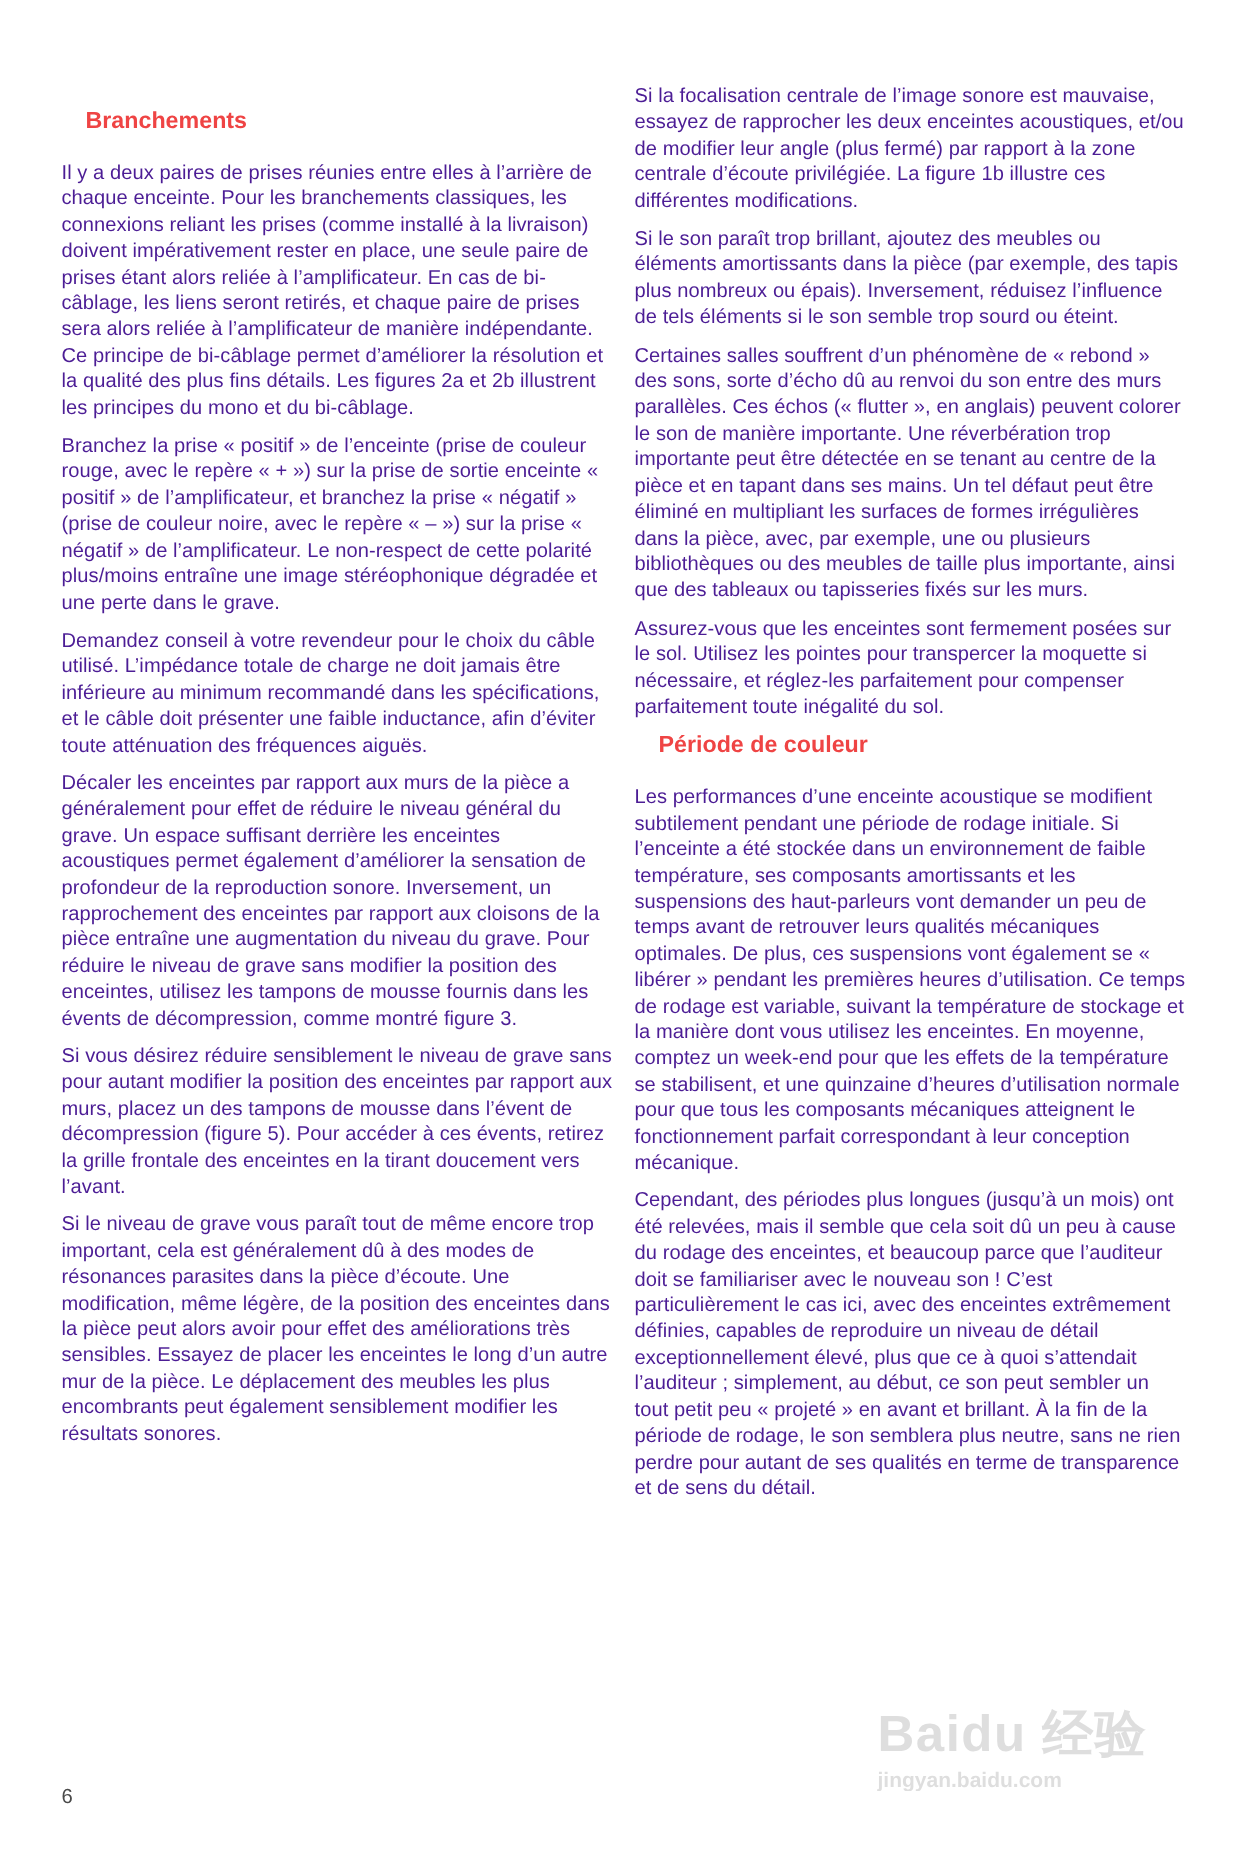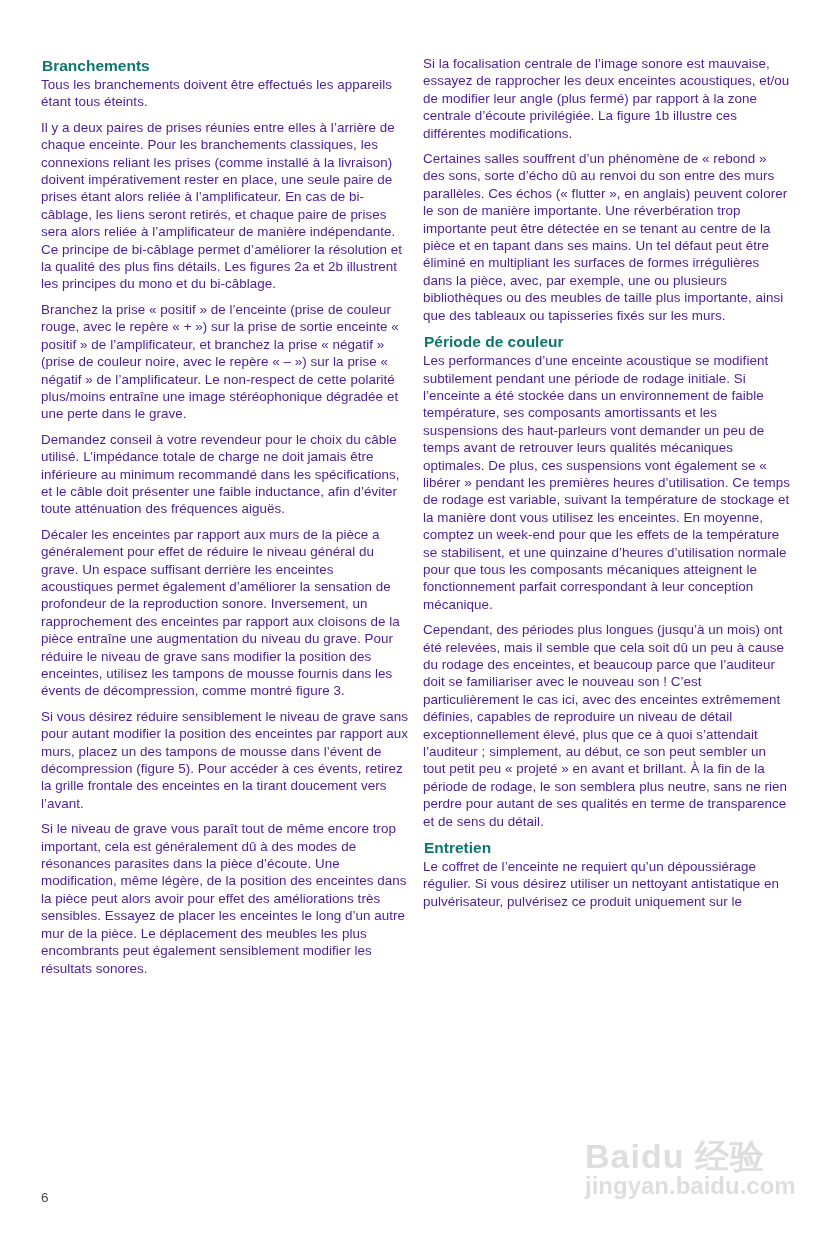--- a/index.html
+++ b/index.html
@@ -21,25 +21,25 @@
       width: 827px; height: 1240px;
     }
     .col {
       position: absolute;
       top: 55px;
       width: 368px;
     }
     .col-left { left: 41px; }
     .col-right { left: 423px; }
     h2 {
-      margin: 1px;
+      margin: 16px;
       font-size: 15.5px;
       line-height: 19px;
       font-weight: bold;
-      color: #0f766e;
+      color: #ef4444;
     }
     p {
       margin: 0 0 8px 0;
       font-size: 13.4px;
       line-height: 17.4px;
       color: #4c1d95;
       letter-spacing: 0.05px;
     }
     .section { margin-bottom: 0; }
     .col-right .section h2 { margin-top: 0; }
@@ -61,58 +61,55 @@
       color: #8a8a8a;
       text-align: left;
     }
     .watermark .wm-brand {
       font-size: 34px;
       font-weight: bold;
       line-height: 36px;
       letter-spacing: 1px;
     }
     .watermark .wm-url {
-      font-size: 24px;
+      font-size: 14px;
       font-weight: bold;
       line-height: 24px;
     }
   </style>
 </head>
 <body>
 
 <div class="page">
 
   <div class="col col-left">
     <div class="section">
       <h2>Branchements</h2>
-      <p>Tous les branchements doivent être effectués les appareils étant tous éteints.</p>
       <p>Il y a deux paires de prises réunies entre elles à l’arrière de chaque enceinte. Pour les branchements classiques, les connexions reliant les prises (comme installé à la livraison) doivent impérativement rester en place, une seule paire de prises étant alors reliée à l’amplificateur. En cas de bi-câblage, les liens seront retirés, et chaque paire de prises sera alors reliée à l’amplificateur de manière indépendante. Ce principe de bi-câblage permet d’améliorer la résolution et la qualité des plus fins détails. Les figures 2a et 2b illustrent les principes du mono et du bi-câblage.</p>
       <p>Branchez la prise « positif » de l’enceinte (prise de couleur rouge, avec le repère « + ») sur la prise de sortie enceinte « positif » de l’amplificateur, et branchez la prise « négatif » (prise de couleur noire, avec le repère « – ») sur la prise « négatif » de l’amplificateur. Le non-respect de cette polarité plus/moins entraîne une image stéréophonique dégradée et une perte dans le grave.</p>
       <p>Demandez conseil à votre revendeur pour le choix du câble utilisé. L’impédance totale de charge ne doit jamais être inférieure au minimum recommandé dans les spécifications, et le câble doit présenter une faible inductance, afin d’éviter toute atténuation des fréquences aiguës.</p>
     </div>
     <div class="section">
       <p>Décaler les enceintes par rapport aux murs de la pièce a généralement pour effet de réduire le niveau général du grave. Un espace suffisant derrière les enceintes acoustiques permet également d’améliorer la sensation de profondeur de la reproduction sonore. Inversement, un rapprochement des enceintes par rapport aux cloisons de la pièce entraîne une augmentation du niveau du grave. Pour réduire le niveau de grave sans modifier la position des enceintes, utilisez les tampons de mousse fournis dans les évents de décompression, comme montré figure 3.</p>
       <p>Si vous désirez réduire sensiblement le niveau de grave sans pour autant modifier la position des enceintes par rapport aux murs, placez un des tampons de mousse dans l’évent de décompression (figure 5). Pour accéder à ces évents, retirez la grille frontale des enceintes en la tirant doucement vers l’avant.</p>
       <p>Si le niveau de grave vous paraît tout de même encore trop important, cela est généralement dû à des modes de résonances parasites dans la pièce d’écoute. Une modification, même légère, de la position des enceintes dans la pièce peut alors avoir pour effet des améliorations très sensibles. Essayez de placer les enceintes le long d’un autre mur de la pièce. Le déplacement des meubles les plus encombrants peut également sensiblement modifier les résultats sonores.</p>
     </div>
   </div>
 
   <div class="col col-right">
     <div class="section">
       <p>Si la focalisation centrale de l’image sonore est mauvaise, essayez de rapprocher les deux enceintes acoustiques, et/ou de modifier leur angle (plus fermé) par rapport à la zone centrale d’écoute privilégiée. La figure 1b illustre ces différentes modifications.</p>
+      <p>Si le son paraît trop brillant, ajoutez des meubles ou éléments amortissants dans la pièce (par exemple, des tapis plus nombreux ou épais). Inversement, réduisez l’influence de tels éléments si le son semble trop sourd ou éteint.</p>
       <p>Certaines salles souffrent d’un phénomène de « rebond » des sons, sorte d’écho dû au renvoi du son entre des murs parallèles. Ces échos (« flutter », en anglais) peuvent colorer le son de manière importante. Une réverbération trop importante peut être détectée en se tenant au centre de la pièce et en tapant dans ses mains. Un tel défaut peut être éliminé en multipliant les surfaces de formes irrégulières dans la pièce, avec, par exemple, une ou plusieurs bibliothèques ou des meubles de taille plus importante, ainsi que des tableaux ou tapisseries fixés sur les murs.</p>
+      <p>Assurez-vous que les enceintes sont fermement posées sur le sol. Utilisez les pointes pour transpercer la moquette si nécessaire, et réglez-les parfaitement pour compenser parfaitement toute inégalité du sol.</p>
     </div>
     <div class="section">
       <h2>Période de couleur</h2>
       <p>Les performances d’une enceinte acoustique se modifient subtilement pendant une période de rodage initiale. Si l’enceinte a été stockée dans un environnement de faible température, ses composants amortissants et les suspensions des haut-parleurs vont demander un peu de temps avant de retrouver leurs qualités mécaniques optimales. De plus, ces suspensions vont également se « libérer » pendant les premières heures d’utilisation. Ce temps de rodage est variable, suivant la température de stockage et la manière dont vous utilisez les enceintes. En moyenne, comptez un week-end pour que les effets de la température se stabilisent, et une quinzaine d’heures d’utilisation normale pour que tous les composants mécaniques atteignent le fonctionnement parfait correspondant à leur conception mécanique.</p>
       <p>Cependant, des périodes plus longues (jusqu’à un mois) ont été relevées, mais il semble que cela soit dû un peu à cause du rodage des enceintes, et beaucoup parce que l’auditeur doit se familiariser avec le nouveau son ! C’est particulièrement le cas ici, avec des enceintes extrêmement définies, capables de reproduire un niveau de détail exceptionnellement élevé, plus que ce à quoi s’attendait l’auditeur ; simplement, au début, ce son peut sembler un tout petit peu « projeté » en avant et brillant. À la fin de la période de rodage, le son semblera plus neutre, sans ne rien perdre pour autant de ses qualités en terme de transparence et de sens du détail.</p>
-    </div>
-    <div class="section">
-      <h2>Entretien</h2>
-      <p>Le coffret de l’enceinte ne requiert qu’un dépoussiérage régulier. Si vous désirez utiliser un nettoyant antistatique en pulvérisateur, pulvérisez ce produit uniquement sur le</p>
     </div>
   </div>
 
   <div class="page-number">6</div>
 
   <div class="watermark">
     <div class="wm-brand">Baidu 经验</div>
     <div class="wm-url">jingyan.baidu.com</div>
   </div>
 </div>

